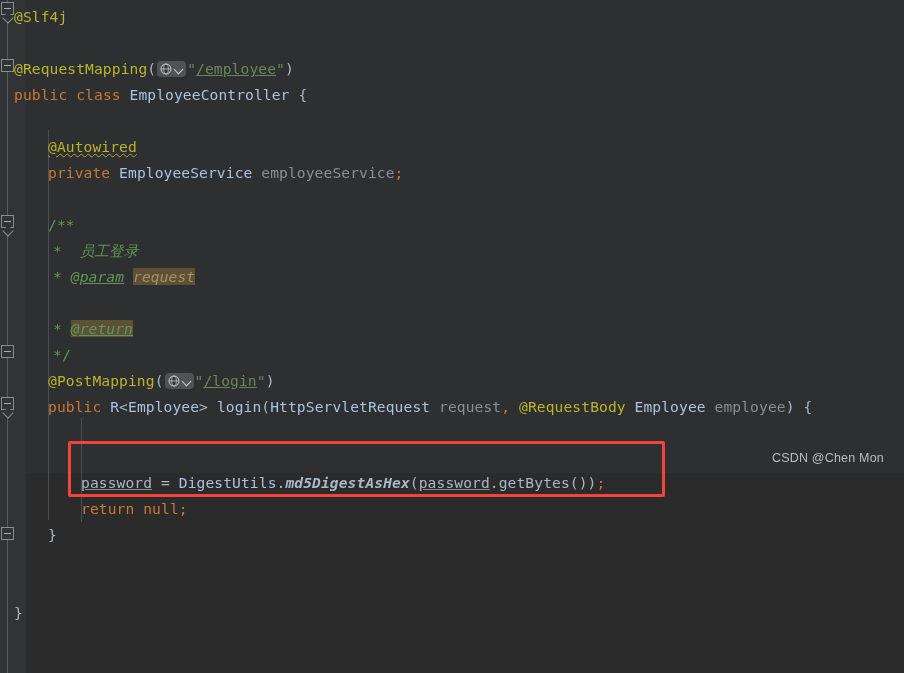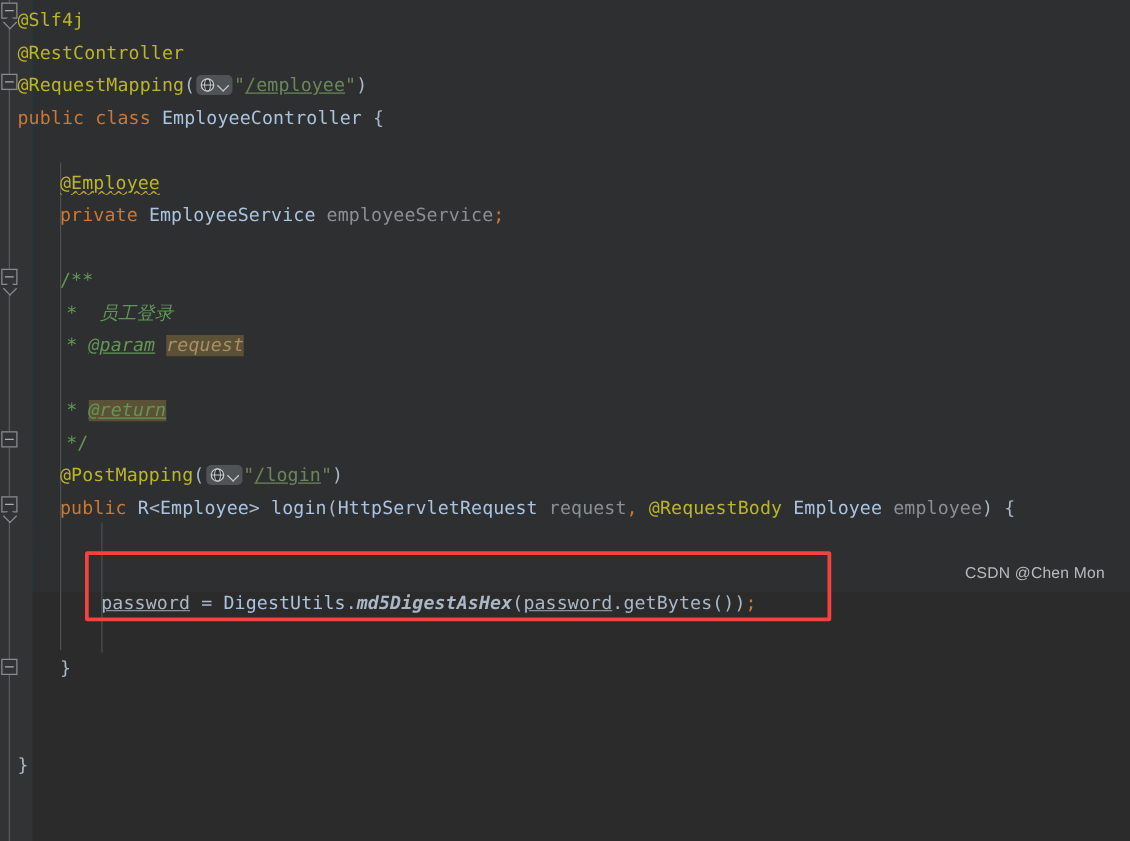--- a/index.html
+++ b/index.html
@@ -12,21 +12,21 @@
     height: 673px;
     overflow: hidden;
     font-family: "DejaVu Sans Mono", "Liberation Mono", monospace;
   }
 
   
   #editor {
     position: relative;
     width: 904px;
     height: 473px;
-    background: #0c4a6e;
+    background: #6d28d9;
     color: #a9b7c6;
   }
 
   
   #gutter {
     position: absolute;
     left: 0; top: 0;
     width: 26px;
     height: 673px;
     background: #313335;
@@ -199,31 +199,30 @@
     <div class="fold" style="top:527px;"></div>
   </div>
 
   <div id="code">
 
     <div class="indent-guide" style="left:22px; top:130px; height:390px;"></div>
     <div class="indent-guide" style="left:55px; top:418px; height:104px;"></div>
 
     <div class="line" style="top:4px; left:-12px;"><span class="ann">@Slf4j</span></div>
 
-    <div class="line" style="top:30px; left:-12px;"><span class="ann">@RestController</span></div>
 
     <div class="line" style="top:56px; left:-12px;"><span class="ann">@RequestMapping</span><span class="punct">(</span><span class="url-badge"><svg class="globe" viewBox="0 0 16 16">
             <circle cx="8" cy="8" r="6.6" fill="#2f3234" stroke="#c9ccce" stroke-width="1.4"></circle>
             <ellipse cx="8" cy="8" rx="3.1" ry="6.6" fill="none" stroke="#c9ccce" stroke-width="1.1"></ellipse>
             <line x1="1.5" y1="8" x2="14.5" y2="8" stroke="#c9ccce" stroke-width="1.1"></line>
           </svg><span class="chev"></span></span><span class="str">"</span><span class="strlink">/employee</span><span class="str">"</span><span class="punct">)</span></div>
 
     <div class="line" style="top:82px; left:-12px;"><span class="kw">public</span><span> </span><span class="kw">class</span><span> </span><span class="cls">EmployeeController</span><span> </span><span class="punct">{</span></div>
 
-    <div class="line" style="top:134px; left:22px;"><span class="ann wavy">@Employee</span></div>
+    <div class="line" style="top:134px; left:22px;"><span class="ann wavy">@Autowired</span></div>
 
     <div class="line" style="top:160px; left:22px;"><span class="kw">private</span><span> </span><span class="cls">EmployeeService</span><span> </span><span class="param">employeeService</span><span class="semi">;</span></div>
 
     <div class="line" style="top:212px; left:22px;"><span class="doc">/**</span></div>
 
     <div class="line" style="top:238px; left:27px;"><span class="cmt">*</span><span>  </span><span class="cmt">员工登录</span></div>
 
     <div class="line" style="top:264px; left:27px;"><span class="cmt">*</span><span> </span><span class="doctag">@param</span><span> </span><span class="docval">request</span></div>
 
 
@@ -236,20 +235,21 @@
             <ellipse cx="8" cy="8" rx="3.1" ry="6.6" fill="none" stroke="#c9ccce" stroke-width="1.1"></ellipse>
             <line x1="1.5" y1="8" x2="14.5" y2="8" stroke="#c9ccce" stroke-width="1.1"></line>
           </svg><span class="chev"></span></span><span class="str">"</span><span class="strlink">/login</span><span class="str">"</span><span class="punct">)</span></div>
 
     <div class="line" style="top:394px; left:22px;"><span class="kw">public</span><span> </span><span class="cls">R</span><span class="punct">&lt;</span><span class="cls">Employee</span><span class="punct">&gt;</span><span> </span><span class="cls">login</span><span class="punct">(</span><span class="cls">HttpServletRequest</span><span> </span><span class="param">request</span><span class="semi">,</span><span> </span><span class="ann">@RequestBody</span><span> </span><span class="cls">Employee</span><span> </span><span class="param">employee</span><span class="punct">)</span><span> </span><span class="punct">{</span></div>
 
 
 
     <div class="line" style="top:470px; left:55px;"><span class="ulvar">password</span><span> </span><span class="punct">=</span><span> </span><span class="cls">DigestUtils</span><span class="punct">.</span><span class="static">md5DigestAsHex</span><span class="punct">(</span><span class="ulvar">password</span><span class="punct">.</span><span class="ident">getBytes</span><span class="punct">()</span><span class="punct">)</span><span class="semi">;</span></div>
 
+    <div class="line" style="top:496px; left:55px;"><span class="kw">return</span><span> </span><span class="kw">null</span><span class="semi">;</span></div>
 
     <div class="line" style="top:522px; left:22px;"><span class="punct">}</span></div>
 
     <div class="line" style="top:600px; left:-12px;"><span class="punct">}</span></div>
 
   </div>
 
   <div id="red-box"></div>
 
   <div id="watermark">CSDN @Chen Mon</div>

